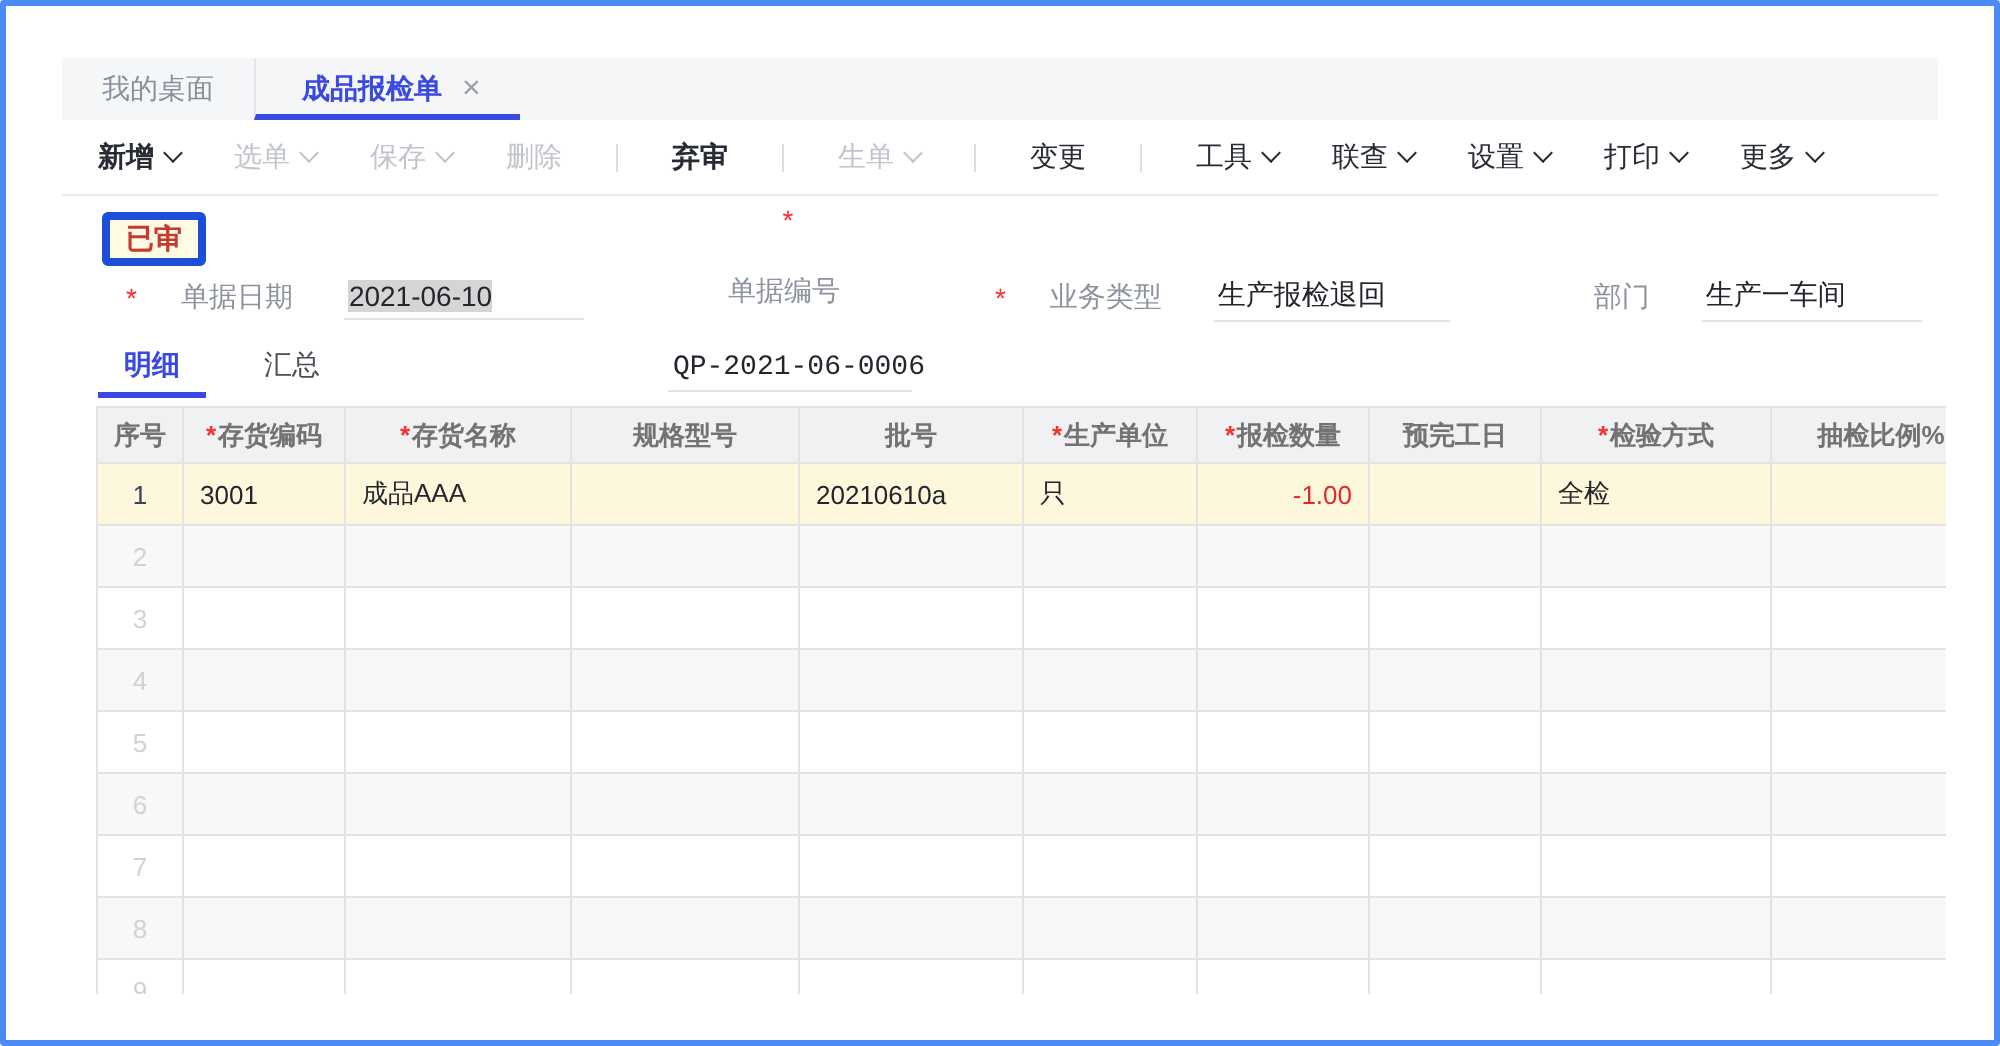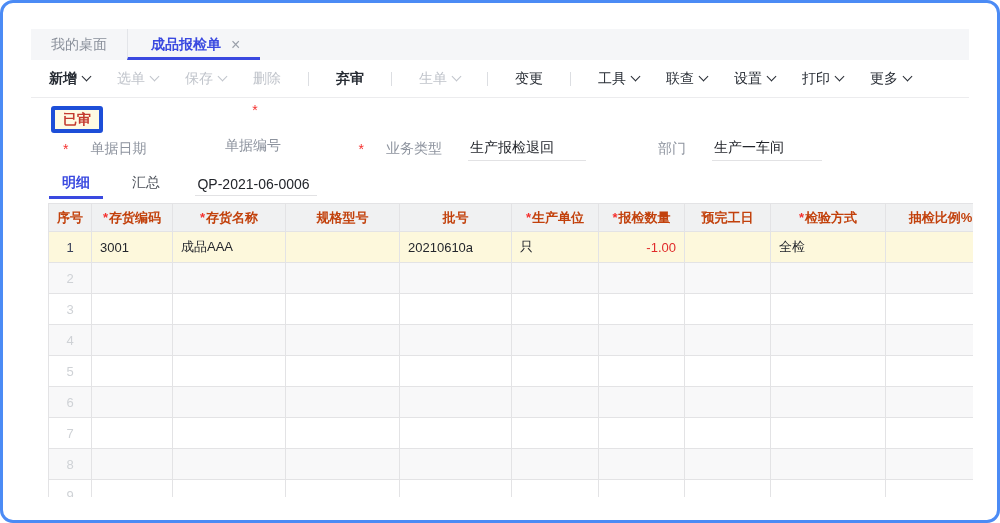--- a/index.html
+++ b/index.html
@@ -1,19 +1,19 @@
 <!DOCTYPE html>
 <html><head>
 <meta charset="utf-8">
 <style>
   html,body{margin:0;padding:0;background:#fff;}
   body{font-family:"Liberation Sans","DejaVu Sans",sans-serif;}
   .window{
     position:relative;width:1000px;height:523px;box-sizing:border-box;
-    border:3px solid #4b8bf5;border-radius:13px;background:#fff;overflow:hidden;
+    border:3px solid #4b8bf5;border-radius:2px;background:#fff;overflow:hidden;
   }
   .inner{padding:0 28px;}
 
   
   .tabbar{margin-top:26px;height:31px;background:#f5f6f8;display:flex;align-items:stretch;}
   .tab{display:flex;align-items:center;padding:0 20px;font-size:14px;color:#8a909b;
        box-sizing:border-box;cursor:default;}
   .tab + .tab{border-left:1px solid #e3e5e9;}
   .tab.active{color:#3a49e0;font-weight:bold;border-bottom:3px solid #3a49e0;padding-top:3px;padding-left:23px;}
   .tab .close{margin-left:10px;color:#9aa0aa;font-weight:normal;font-size:16px;line-height:1;}
@@ -36,34 +36,34 @@
   
   .form-row{margin-top:4px;height:30px;display:flex;align-items:center;padding-left:32px;font-size:14px;}
   .field{display:flex;align-items:center;gap:19px;}
   .req{color:#f5302e;margin-right:3px;}
   .req::before{content:"*";}
   .flabel{color:#8d939e;margin-right:7px;white-space:nowrap;}
   .fval{display:inline-block;border-bottom:1px solid #e2e2e4;color:#22252b;
         padding:2px 2px 3px;white-space:nowrap;box-sizing:border-box;}
   .fval .txt.hl{background:#d5d5d5;}
   .field:nth-child(1) .fval{width:120px;}
-  .field:nth-child(2){margin-left:42px;flex-direction:column;}  .field:nth-child(2) .fval{width:122px;}
+  .field:nth-child(2){margin-left:42px;flex-direction:column;}  .field:nth-child(2) .fval{width:122px;font-family:Liberation Mono, monospace;}
   .field:nth-child(3){margin-left:41px;}  .field:nth-child(3) .fval{width:118px;}
   .field:nth-child(4){margin-left:72px;}  .field:nth-child(4) .fval{width:110px;}
 
   
   .subtabs{margin-top:8px;height:27px;display:flex;gap:16px;padding-left:18px;font-size:14px;}
   .stab{padding:2px 13px 5px;color:#474c55;box-sizing:border-box;}
   .stab.active{color:#3a49e0;font-weight:bold;border-bottom:3px solid #3a49e0;}
 
   
   .gridwrap{margin-top:4px;margin-left:17px;width:925px;height:294px;overflow:hidden;}
   table{border-collapse:collapse;table-layout:fixed;width:947px;font-size:13px;}
   th,td{border:1px solid #e3e3e5;padding:0 8px;box-sizing:border-box;white-space:nowrap;overflow:hidden;}
-  th{background:#f0f1f2;font-weight:bold;color:#c2410c;height:28px;text-align:center;}
+  th{background:#f0f1f2;font-weight:bold;color:#737373;height:28px;text-align:center;}
   th .req{margin-right:1px;}
   td{height:31px;color:#23262c;}
   tr.data td{background:#fdf8dc;}
   td.al-c{text-align:center;}
   td.al-r{text-align:right;}
   td.qty{color:#e02b2b;}
   tr.data td.seqcell{color:#38405a;}
   tr.empty td{background:#fff;}
   tr.empty.shade td{background:#f8f8f9;}
   tr.empty td.seqcell{color:#cfd2d6;text-align:center;}
@@ -137,20 +137,21 @@
       </div>
 
     <div class="badge-row">
       <span class="badge">已审</span>
     </div>
 
     <div class="form-row" id="formrow">
         <div class="field">
           <span class="req"></span>
           <span class="flabel">单据日期</span>
+          <span class="fval"><span class="txt hl">2021-06-10</span></span>
         </div>
         <div class="field">
           <span class="req"></span>
           <span class="flabel">单据编号</span>
           <span class="fval"><span class="txt">QP-2021-06-0006</span></span>
         </div>
         <div class="field">
           <span class="req"></span>
           <span class="flabel">业务类型</span>
           <span class="fval"><span class="txt">生产报检退回</span></span>

